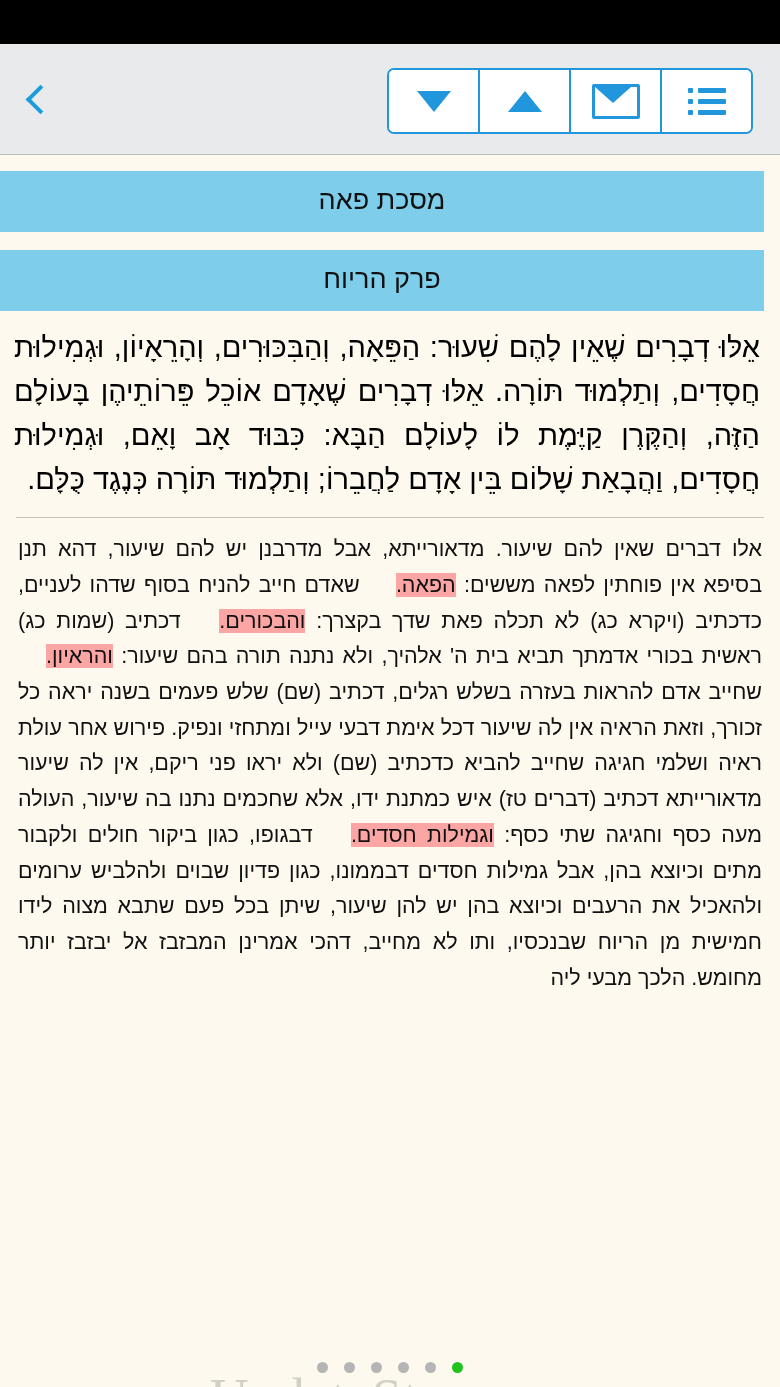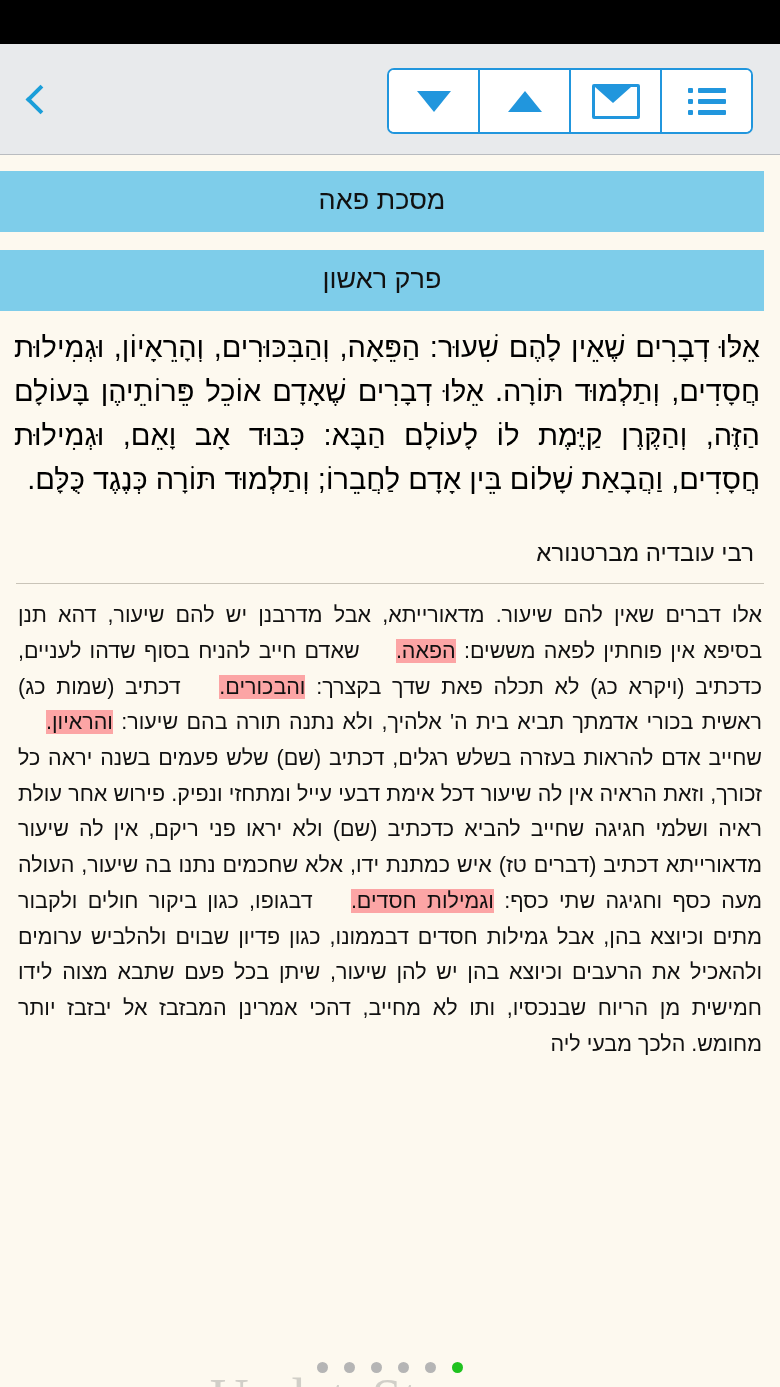--- a/index.html
+++ b/index.html
@@ -202,25 +202,24 @@
               <span class="listline"></span>
             </span>
         </span>
       </div>
     </div>
   </div>
 
   <div class="content">
 
     <div class="banner">מסכת פאה</div>
-    <div class="banner second">פרק ראשון</div>
+    <div class="banner second">פרק הריוח</div>
 
     <div class="mishna-body">אֵלּוּ דְבָרִים שֶׁאֵין לָהֶם שִׁעוּר: הַפֵּאָה, וְהַבִּכּוּרִים, וְהָרֵאָיוֹן, וּגְמִילוּת חֲסָדִים, וְתַלְמוּד תּוֹרָה. אֵלּוּ דְבָרִים שֶׁאָדָם אוֹכֵל פֵּרוֹתֵיהֶן בָּעוֹלָם הַזֶּה, וְהַקֶּרֶן קַיֶּמֶת לוֹ לָעוֹלָם הַבָּא: כִּבּוּד אָב וָאֵם, וּגְמִילוּת חֲסָדִים, וַהֲבָאַת שָׁלוֹם בֵּין אָדָם לַחֲבֵרוֹ; וְתַלְמוּד תּוֹרָה כְּנֶגֶד כֻּלָּם.</div>
 
-    <div class="commentator">רבי עובדיה מברטנורא</div>
     <div class="rule"></div>
 
     <div class="commentary" id="commentary"><b>אלו דברים שאין להם שיעור.</b><span> מדאורייתא, אבל מדרבנן יש להם שיעור, דהא תנן בסיפא אין פוחתין לפאה מששים: </span><b class="hl">הפאה.</b><span> שאדם חייב להניח בסוף שדהו לעניים, כדכתיב (ויקרא כג) לא תכלה פאת שדך בקצרך: </span><b class="hl">והבכורים.</b><span> דכתיב (שמות כג) ראשית בכורי אדמתך תביא בית ה' אלהיך, ולא נתנה תורה בהם שיעור: </span><b class="hl">והראיון.</b><span> שחייב אדם להראות בעזרה בשלש רגלים, דכתיב (שם) שלש פעמים בשנה יראה כל זכורך, וזאת הראיה אין לה שיעור דכל אימת דבעי עייל ומתחזי ונפיק. פירוש אחר עולת ראיה ושלמי חגיגה שחייב להביא כדכתיב (שם) ולא יראו פני ריקם, אין לה שיעור מדאורייתא דכתיב (דברים טז) איש כמתנת ידו, אלא שחכמים נתנו בה שיעור, העולה מעה כסף וחגיגה שתי כסף: </span><b class="hl">וגמילות חסדים.</b><span> דבגופו, כגון ביקור חולים ולקבור מתים וכיוצא בהן, אבל גמילות חסדים דבממונו, כגון פדיון שבוים ולהלביש ערומים ולהאכיל את הרעבים וכיוצא בהן יש להן שיעור, שיתן בכל פעם שתבא מצוה לידו חמישית מן הריוח שבנכסיו, ותו לא מחייב, דהכי אמרינן המבזבז אל יבזבז יותר מחומש. הלכך מבעי ליה</span></div>
 
     <div class="watermark">UpdateStar.com</div>
 
     <div class="pager" id="pager">
         <span class="dot"></span>
         <span class="dot"></span>
         <span class="dot"></span>

